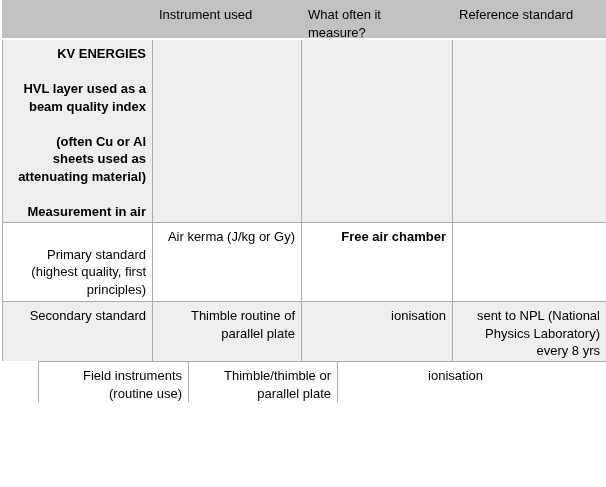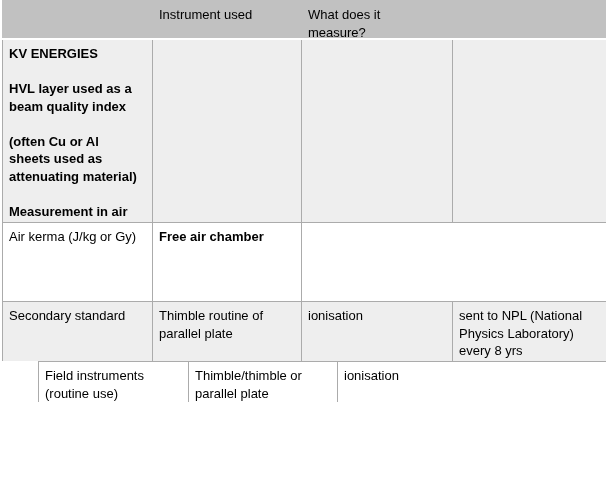--- a/index.html
+++ b/index.html
@@ -35,20 +35,21 @@
     font-size: 13px;
     line-height: 17.5px;
     white-space: pre-line;
   }
 
   
   .tbody {
     margin-left: 2px;
     margin-top: 2px;
     width: 604px;
+    text-align: right;
   }
   .trow {
     display: grid;
     grid-template-columns: 150px 149px 151px 1fr;
     border-left: 1px solid var(--border);
     background: var(--row-bg);
   }
   .trow.alt { background: var(--row-alt-bg); }
   .trow + .trow { border-top: 1px solid var(--border); }
   .r1 { height: 182px; }
@@ -67,22 +68,23 @@
   .cell.bold { font-weight: bold; }
 </style>
 </head>
 <body>
 
 <div class="sheet">
 
   <div class="header-band">
     <div class="hcell"></div>
     <div class="hcell">Instrument used</div>
-    <div class="hcell">What does it
+    <div class="hcell">What often it
 measure?</div>
+    <div class="hcell">Reference standard</div>
   </div>
 
   <div class="tbody">
 
     <div class="trow r1 alt">
       <div class="cell bold">KV ENERGIES
 
 HVL layer used as a
 beam quality index
 
@@ -90,20 +92,24 @@
 sheets used as
 attenuating material)
 
 Measurement in air</div>
       <div class="cell"></div>
       <div class="cell"></div>
       <div class="cell"></div>
     </div>
 
     <div class="trow r2">
+      <div class="cell">
+Primary standard
+(highest quality, first
+principles)</div>
       <div class="cell">Air kerma (J/kg or Gy)</div>
       <div class="cell bold">Free air chamber</div>
       <div class="cell"></div>
     </div>
 
     <div class="trow r3 alt">
       <div class="cell">Secondary standard</div>
       <div class="cell">Thimble routine of
 parallel plate</div>
       <div class="cell">ionisation</div>

